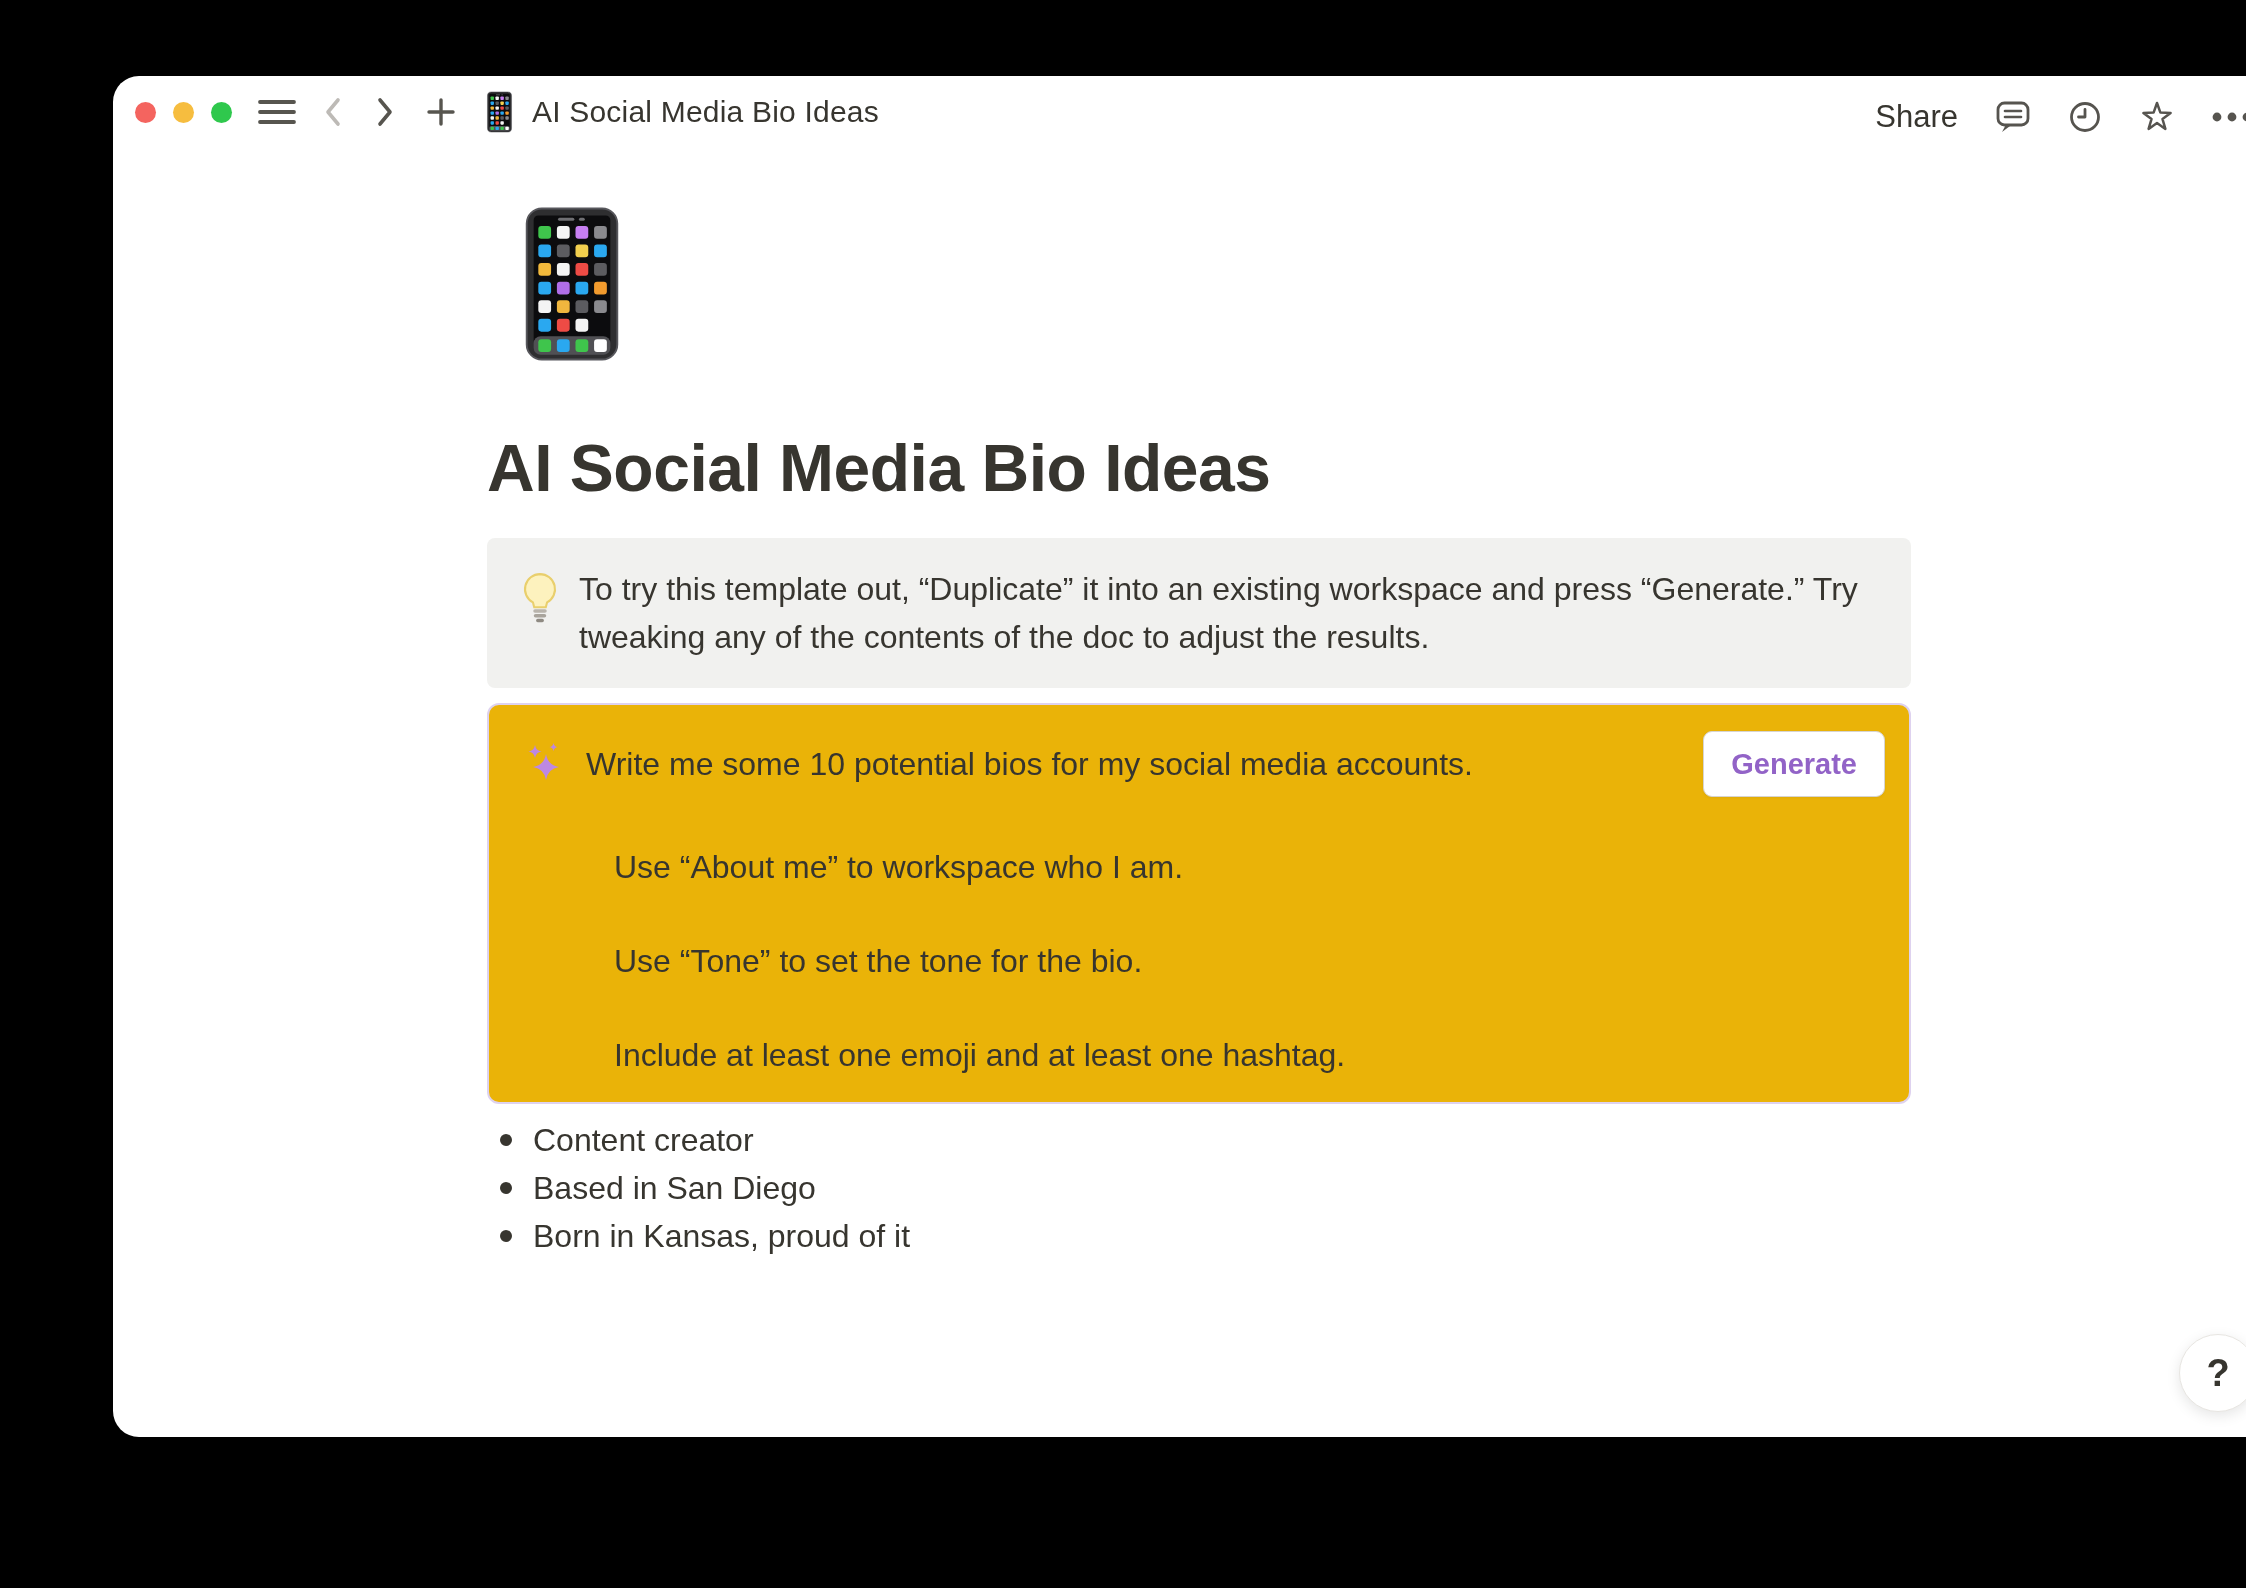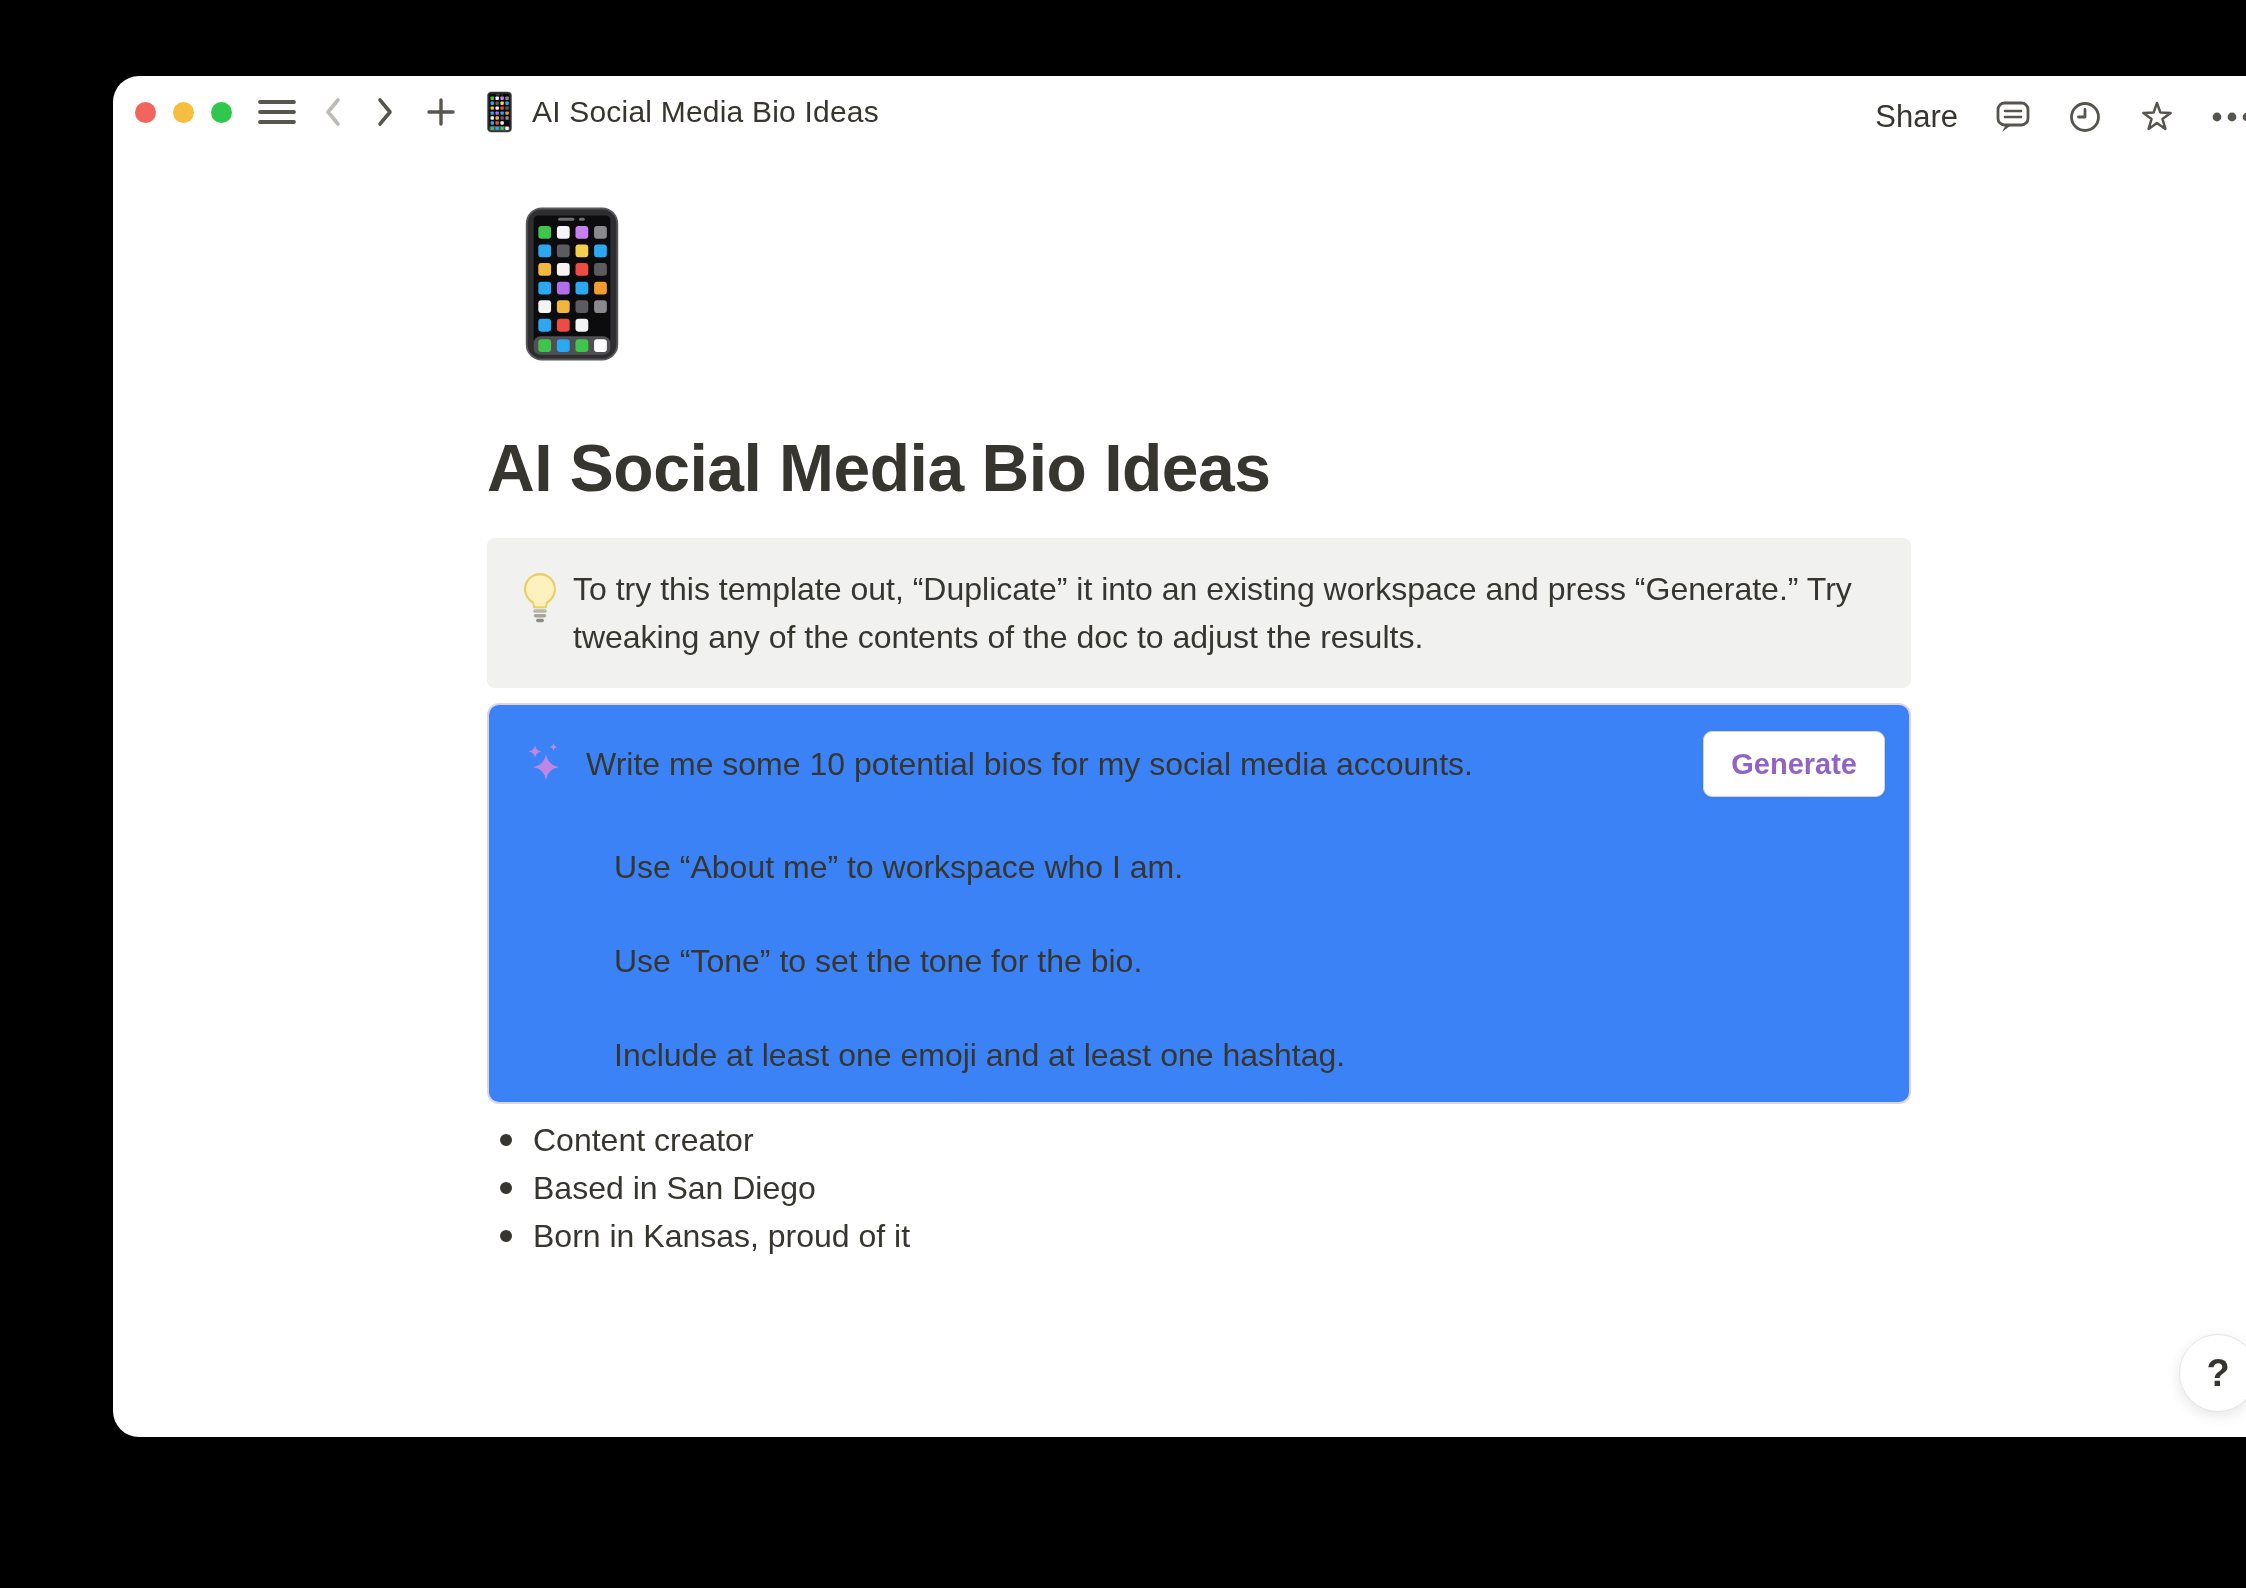--- a/index.html
+++ b/index.html
@@ -42,23 +42,23 @@
   .page-icon svg { width:100px; height:158px; display:block; }
   .page-title {
     margin-top:66px; font-size:66px; font-weight:700; letter-spacing:-.5px;
     color:#37352f; line-height:1.2;
   }
   .callout {
     margin-top:30px; background:#f1f1ef; border-radius:8px;
     padding:27px 45px 27px 32px; display:flex; align-items:flex-start;
   }
   .bulb { width:42px; height:58px; flex:0 0 auto; margin-top:6px; }
-  .callout-text { margin-left:12px; font-size:32px; line-height:48px; max-width:1290px; }
+  .callout-text { margin-left:18px; font-size:32px; line-height:48px; max-width:1290px; }
   .ai-block {
-    margin-top:15px; background:#3b82f6;
+    margin-top:15px; background:#eab308;
     border:2px solid #ded2ef; border-radius:12px;
     padding:26px 24px 23px 34px;
   }
   .ai-row { display:flex; align-items:center; min-height:66px; }
   .sparkle { width:46px; height:46px; flex:0 0 auto; }
   .ai-prompt { margin-left:17px; font-size:32px; line-height:44px; flex:1 1 auto; }
   .generate-btn {
     flex:0 0 auto; height:66px; padding:0 27px;
     background:#fff; border:1.5px solid #d7d4d0; border-radius:9px;
     color:#9263c7; font-size:29px; font-weight:600; font-family:inherit;

